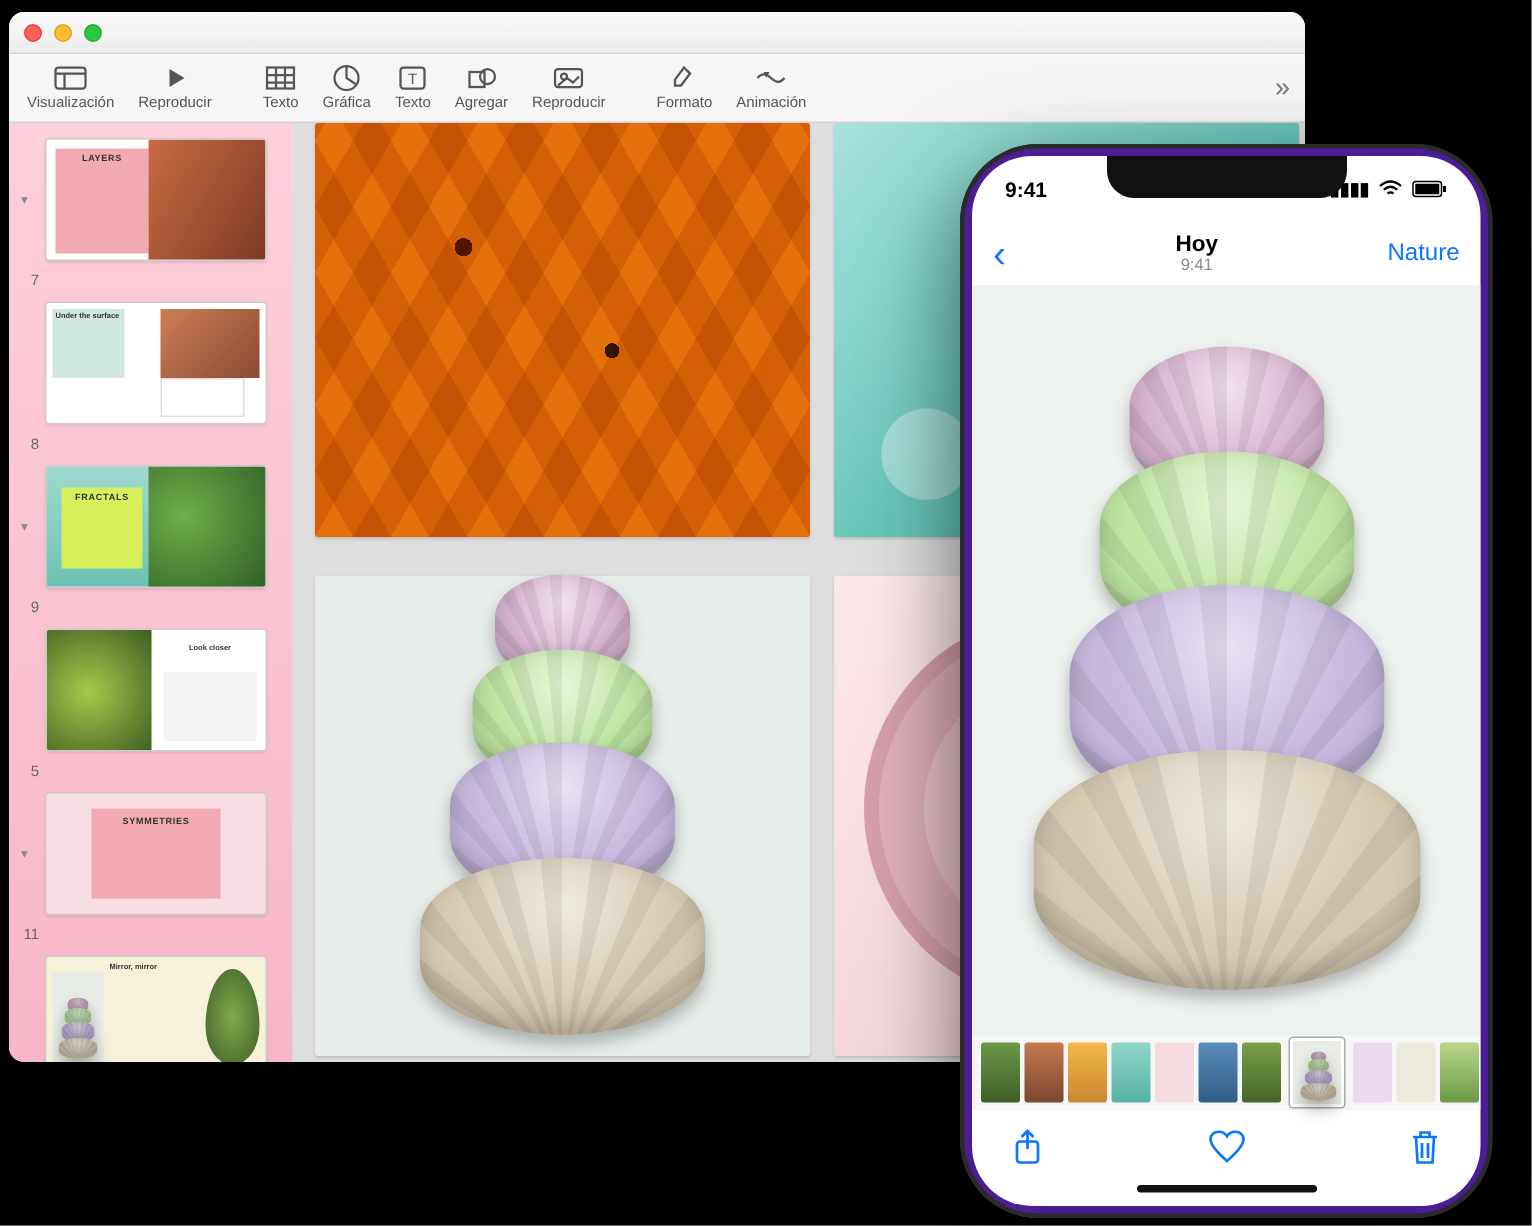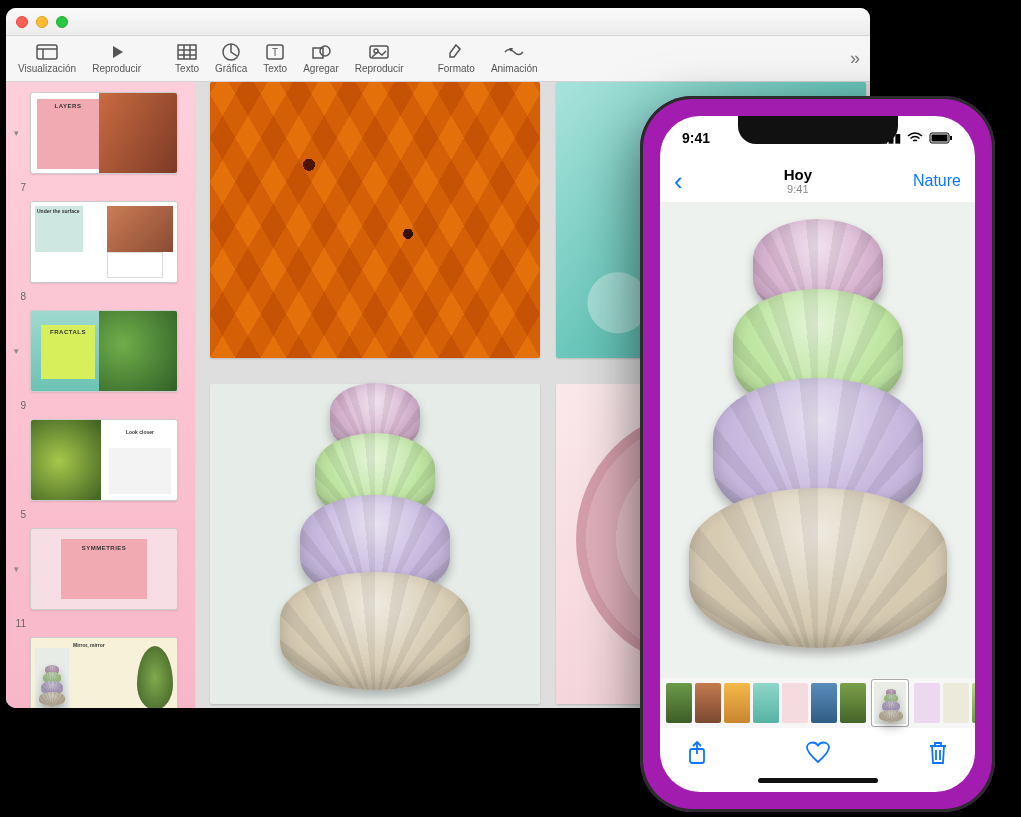--- a/index.html
+++ b/index.html
@@ -105,23 +105,23 @@
     mix-blend-mode: multiply; opacity:.6;
   }
   .s1{width:90px;height:70px;background-color:#d9b5d2;}
   .s2{width:120px;height:88px;background-color:#bfe6a2;margin-top:-20px;}
   .s3{width:150px;height:105px;background-color:#c7b8df;margin-top:-26px;}
   .s4{width:190px;height:118px;background-color:#d7cbb2;margin-top:-28px;}
   
   .iphone {
     position:absolute; left:640px; top:96px;
     width:355px; height:716px;
-    background:#a21caf; border-radius:52px;
+    background:#4c1d95; border-radius:52px;
     box-shadow: 0 22px 60px rgba(0,0,0,.55), inset 0 0 0 3px #2b2b2b;
-    padding:20px;
+    padding:8px;
   }
   .screen{ width:100%; height:100%; background:#fff; border-radius:40px; overflow:hidden; position:relative; display:flex; flex-direction:column;}
   .notch{ position:absolute; left:50%; top:0; transform:translateX(-50%);
     width:160px; height:28px; background:#111; border-radius:0 0 18px 18px; z-index:5;}
   .statusbar{ height:44px; display:flex; align-items:center; padding:0 22px; font-size:14px; font-weight:600;}
   .statusbar .time{ }
   .statusbar .right{ margin-left:auto; display:flex; gap:6px; align-items:center; font-size:12px;}
   .navbar{ height:42px; display:flex; align-items:center; padding:0 14px;}
   .navbar .back{ color:#0b77ff; font-size:26px; font-weight:300;}
   .navbar .center{ flex:1; text-align:center; line-height:1.1;}

